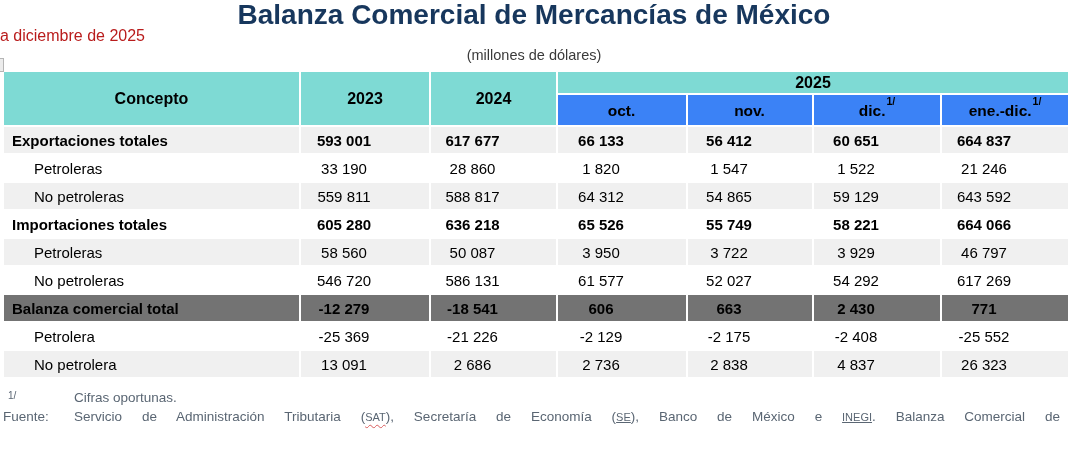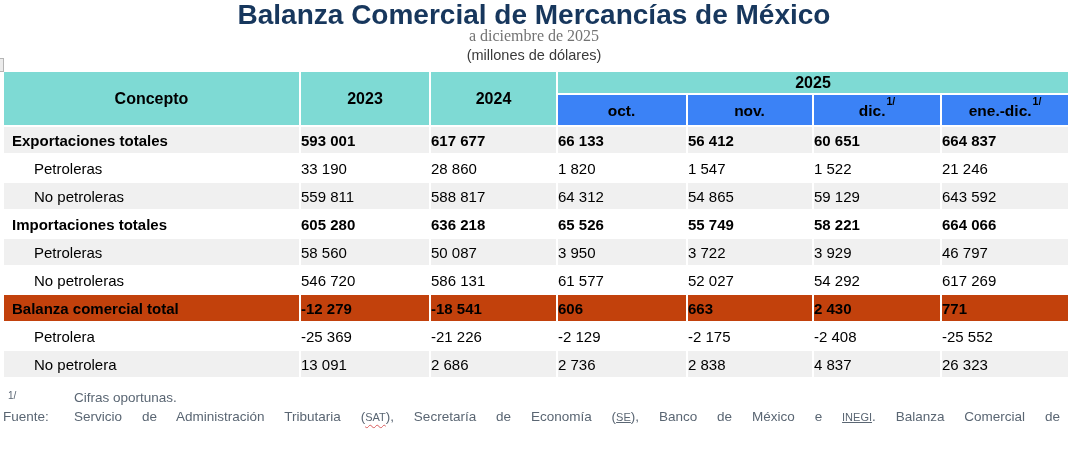--- a/index.html
+++ b/index.html
@@ -14,24 +14,22 @@
 
   
   .page-title {
     padding-top:3px;
     text-align:center;
     font-size:28px; line-height:23px;
     font-weight:bold;
     color:#17375D;
   }
   .subtitle {
-    text-align:center;
     font-size:16px; line-height:20px;
-    color:#737373;
-    font-family:Liberation Serif, serif;
+    color:#b91c1c;
   }
   .unit {
     text-align:center;
     font-size:14.5px; line-height:19px;
     color:#3A3A3A;
   }
 
   
   .artifact {
     position:absolute; left:0; top:58px;
@@ -71,25 +69,25 @@
   .msup {
     font-size:10.5px;
     position:relative; top:-5px;
     margin-left:1px;
   }
 
   .bcm tbody tr { height:28px; }
   .bcm td { font-size:15px; }
   .bcm td.concept { text-align:left; padding-left:8px; }
   .bcm td.concept.indent { padding-left:30px; }
-  .bcm td.num { text-align:left; padding-right:42px; }
+  .bcm td.num { text-align:center; padding-right:42px; }
   .bcm tr.bold td { font-weight:bold; }
   .bcm tr.r-light td { background:#F0F0F0;margin-left:30px; }
   .bcm tr.r-white td { background:#FFFFFF; }
-  .bcm tr.r-total td { background:#c2410c;margin-left:12px; }
+  .bcm tr.r-total td { background:#737373;margin-left:12px; }
 
   
   .footnotes {
     margin-top:10px;
     color:#5A6673;
     font-size:13.5px;
     line-height:17.5px;
   }
   .fn-row { display:grid; grid-template-columns:74px 1fr; }
   .fn-marker {

